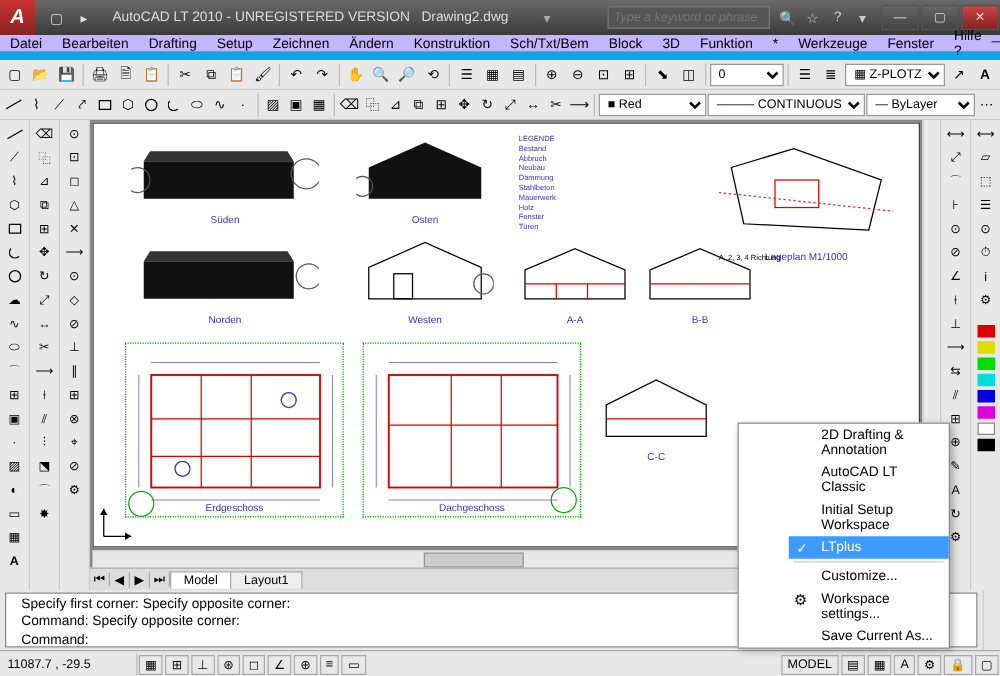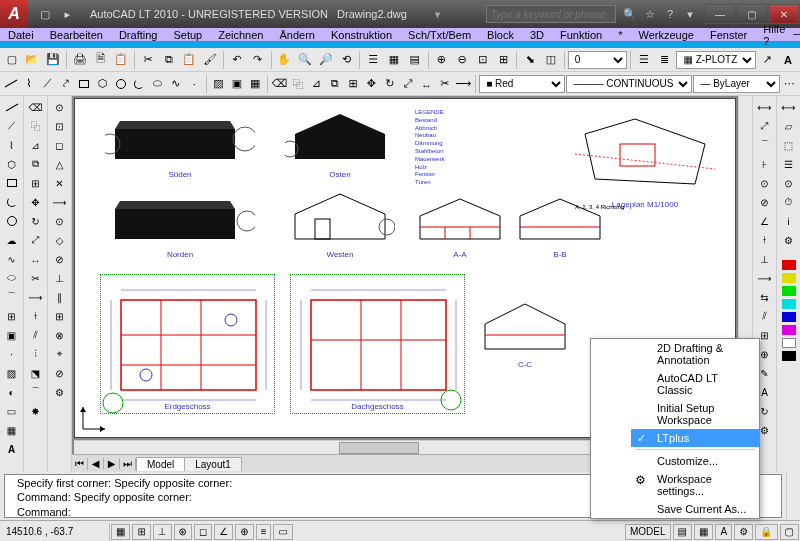--- a/index.html
+++ b/index.html
@@ -493,21 +493,21 @@
 <div style="display:flex">
   <div class="cmdline" style="flex:1">
     <div>Specify first corner: Specify opposite corner:</div>
     <div>Command: Specify opposite corner:</div>
     <div>Command:</div>
   </div>
   <div class="cmd-scroll"></div>
 </div>
 
 <div class="statusbar">
-  <div class="status-cell" style="width:110px">14510.6 , -63.7</div>
+  <div class="status-cell" style="width:110px">11087.7 , -29.5</div>
   <div class="status-btn">▦</div>
   <div class="status-btn">⊞</div>
   <div class="status-btn">⊥</div>
   <div class="status-btn">⊛</div>
   <div class="status-btn">◻</div>
   <div class="status-btn">∠</div>
   <div class="status-btn">⊕</div>
   <div class="status-btn">≡</div>
   <div class="status-btn">▭</div>
   <div style="flex:1"></div>

